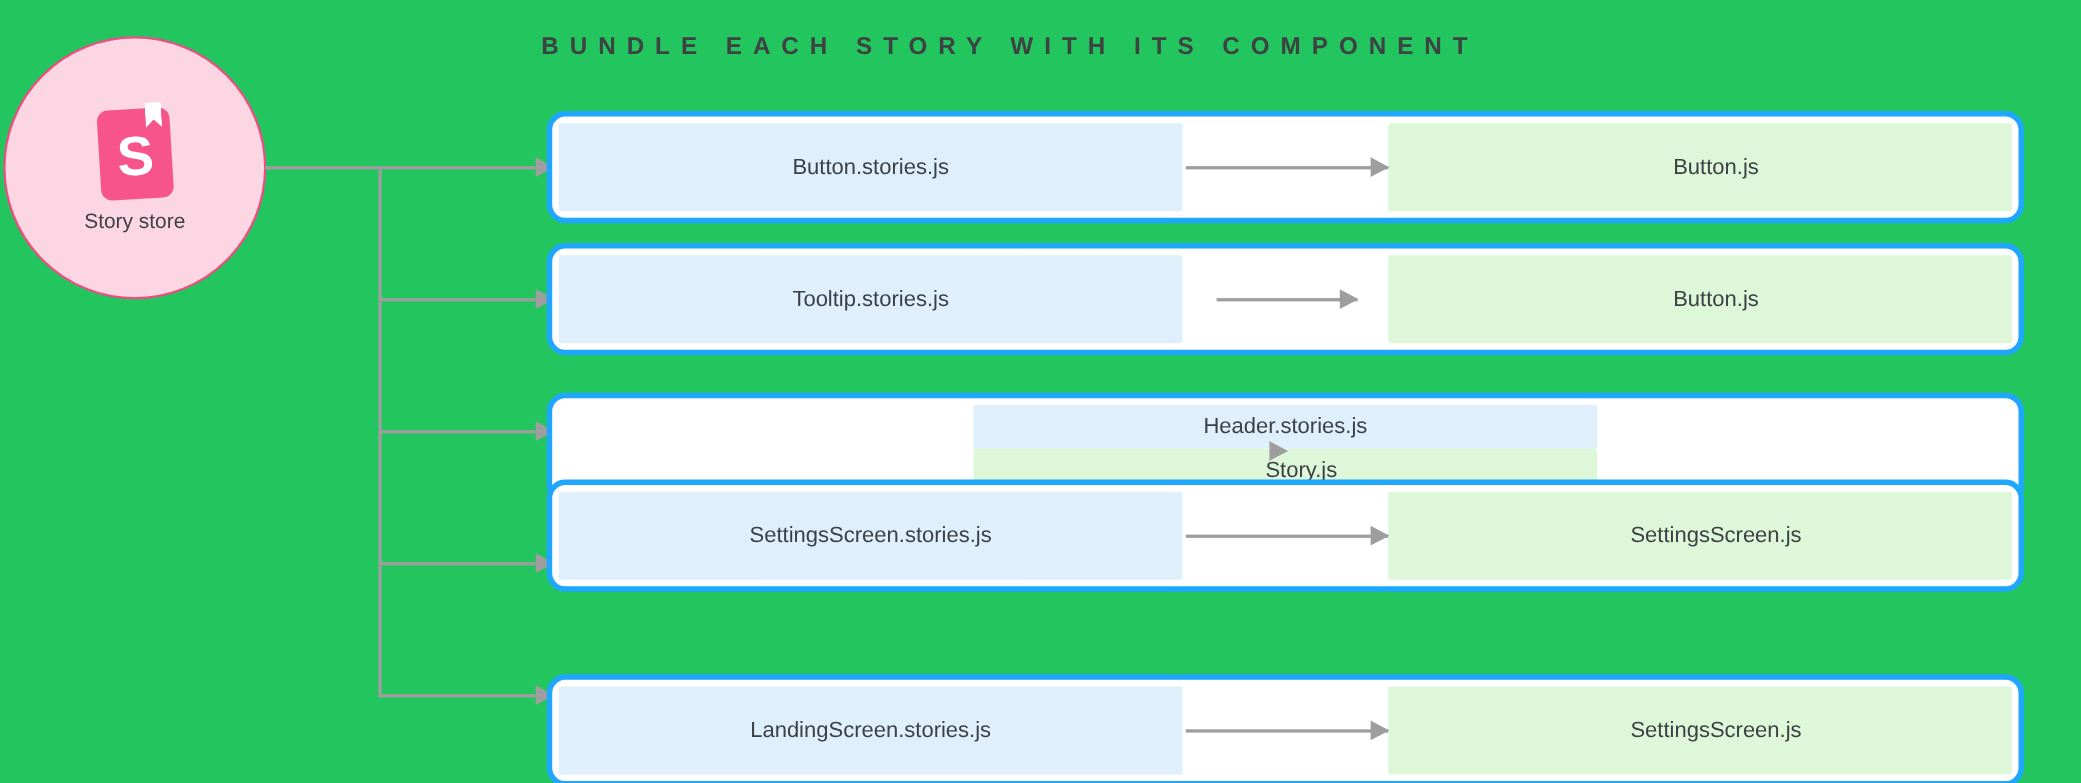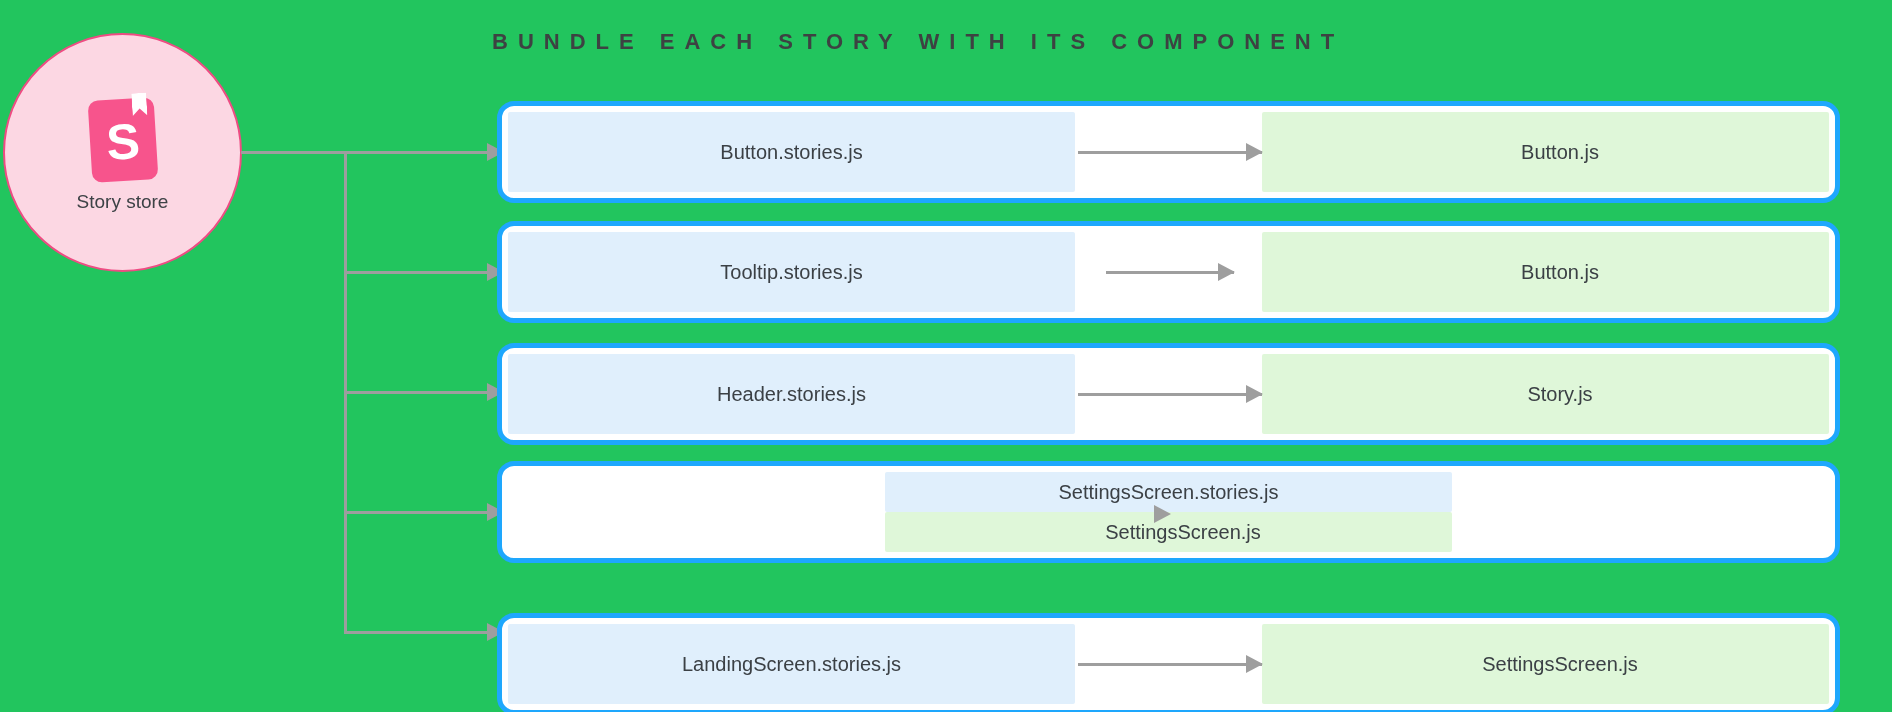--- a/index.html
+++ b/index.html
@@ -172,28 +172,28 @@
       </div>
       <div class="box component-file">Button.js</div>
     </div>
     <div class="row" style="top: 221px; gap: 28px;">
       <div class="box story-file">Tooltip.stories.js</div>
       <div class="mid-arrow">
         <span class="tip"></span>
       </div>
       <div class="box component-file">Button.js</div>
     </div>
-    <div class="row" style="top: 343px;">
+    <div class="row" style="top: 357px; flex-direction: column;">
       <div class="box story-file">Header.stories.js</div>
       <div class="mid-arrow">
         <span class="tip"></span>
       </div>
       <div class="box component-file">Story.js</div>
     </div>
-    <div class="row" style="top: 461px; flex-direction: column;">
+    <div class="row" style="top: 436px;">
       <div class="box story-file">SettingsScreen.stories.js</div>
       <div class="mid-arrow">
         <span class="tip"></span>
       </div>
       <div class="box component-file">SettingsScreen.js</div>
     </div>
     <div class="row" style="top: 613px;">
       <div class="box story-file">LandingScreen.stories.js</div>
       <div class="mid-arrow">
         <span class="tip"></span>

